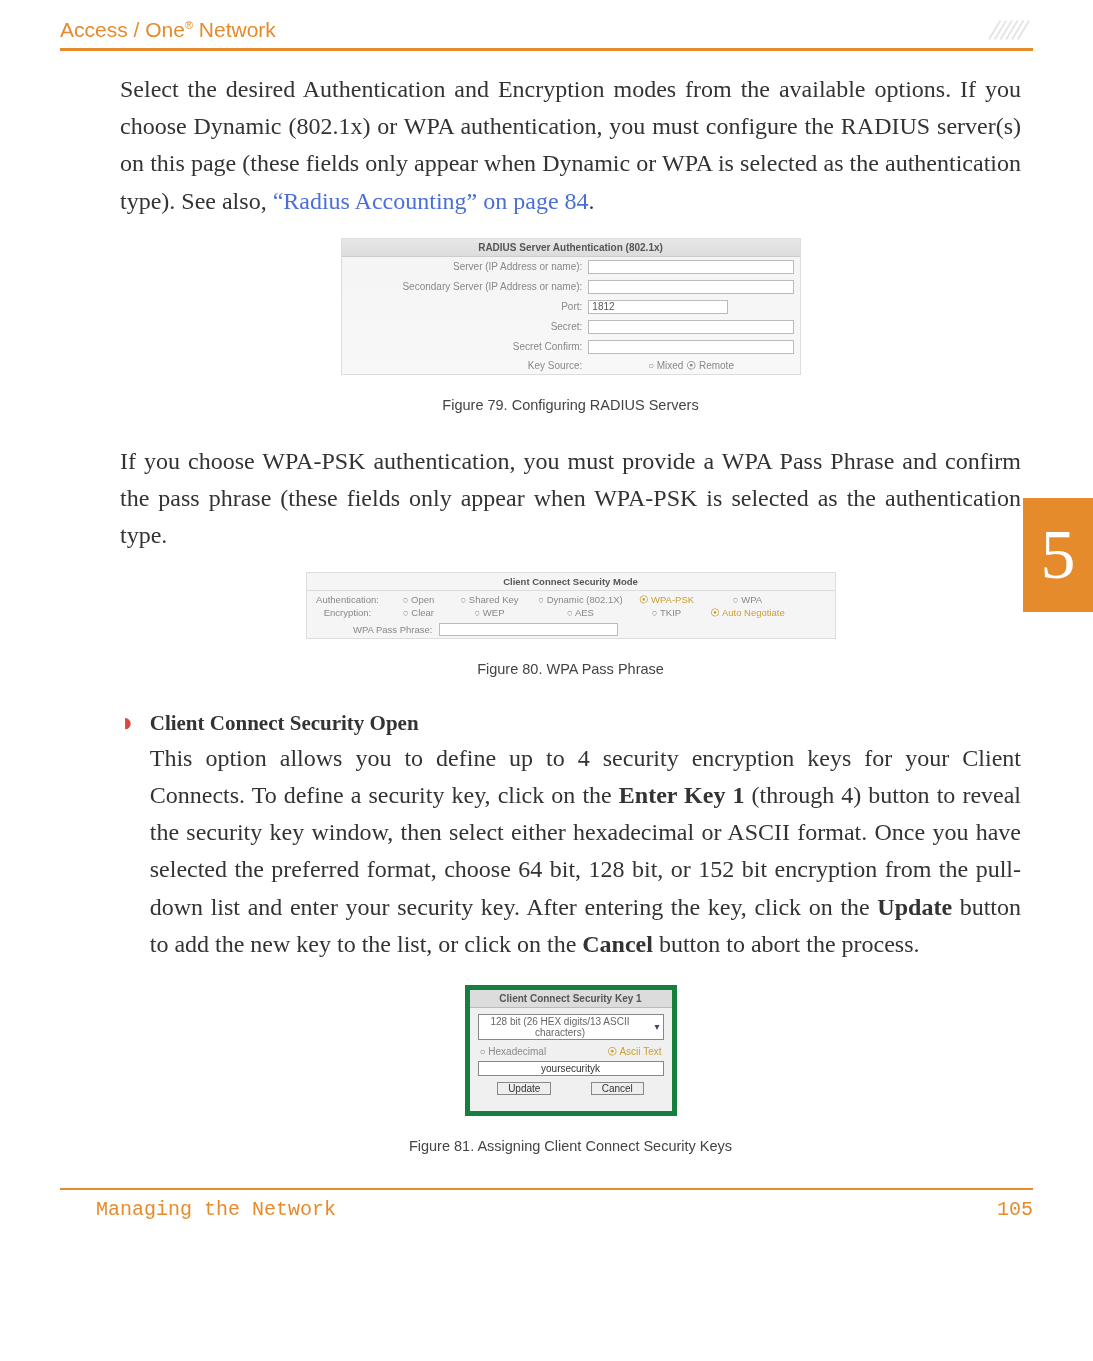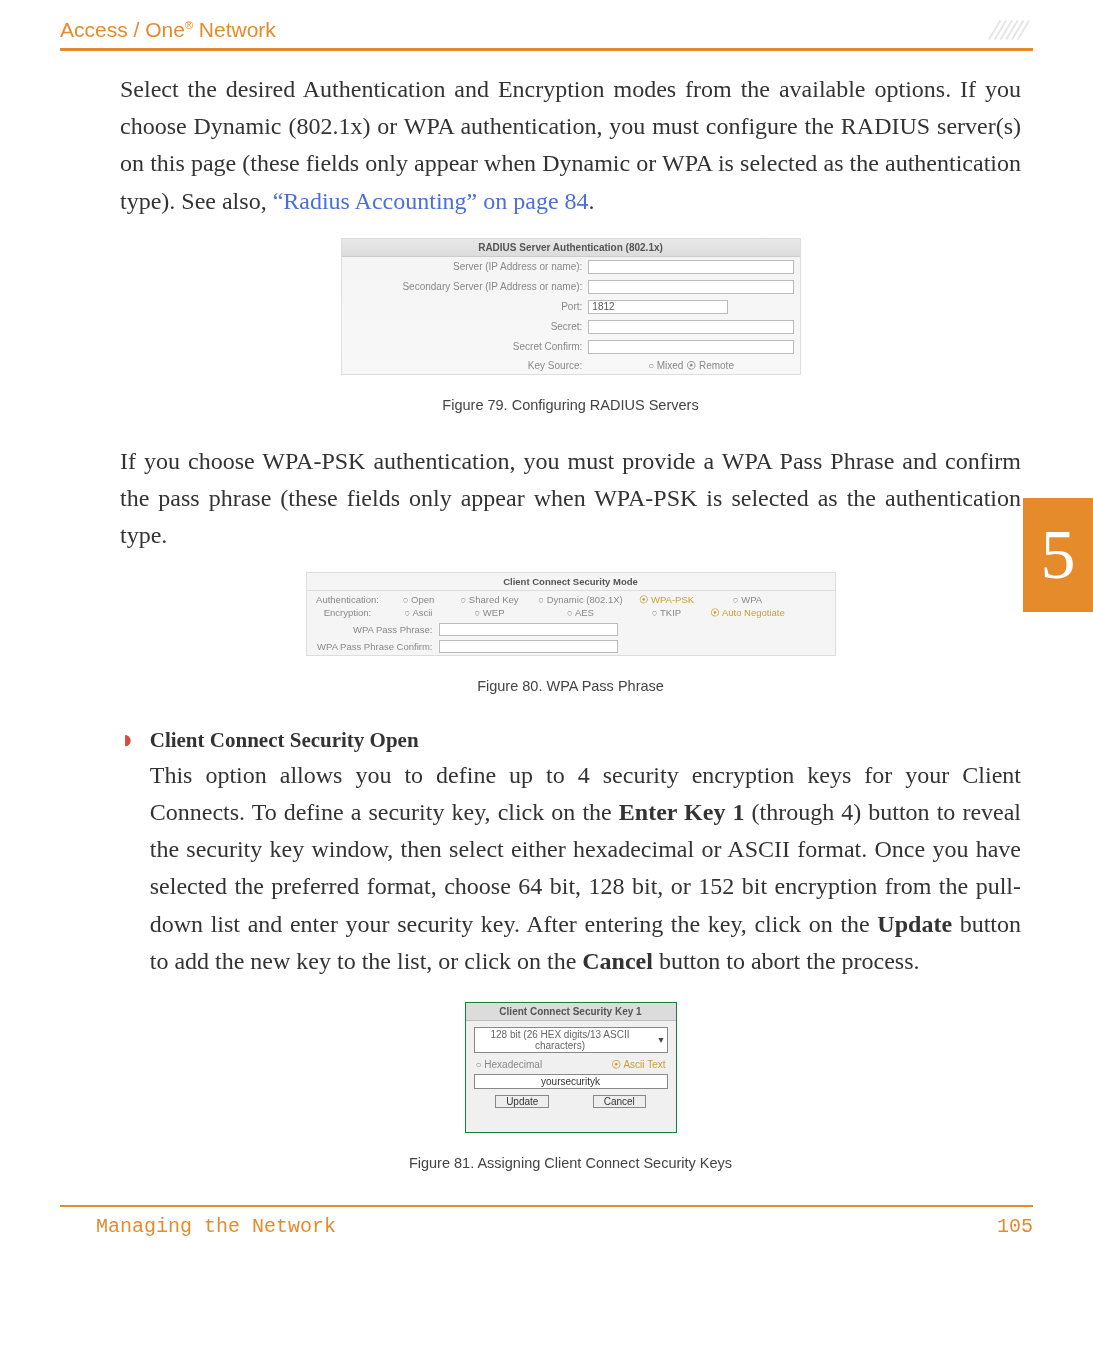--- a/index.html
+++ b/index.html
@@ -135,25 +135,25 @@
     display:flex; align-items:center; padding:2px 6px; gap:6px;
   }
   .wpa-row2 .l { flex:0 0 120px; text-align:right; color:#888; }
   .wpa-row2 .i {
     flex:0 0 120px; height:13px; border:1px solid #bbb; background:#fff;
   }
   .key-form {
     width: 212px;
     margin: 0 auto;
     background: #f0f0f0;
-    border:1px solid #15803d;
+    border:5px solid #15803d;
     font-family: Arial, sans-serif;
     font-size: 10px;
     color:#666;
-    padding-bottom:24px;
+    padding-bottom:16px;
   }
   .kf-head {
     background:#dcdcdc;
     font-weight:bold;
     color:#555;
     padding:3px 6px;
     border-bottom:1px solid #bbb;
   }
   .kf-sel {
     margin:6px 8px 4px 8px;
@@ -275,32 +275,28 @@
     <div class="wpa-form">
       <div class="wpa-head">Client Connect Security Mode</div>
       <div class="wpa-grid">
         <span class="lab">Authentication:</span>
         <span class="opt">○ Open</span>
         <span class="opt">○ Shared Key</span>
         <span class="opt">○ Dynamic (802.1X)</span>
         <span class="opt gold">⦿ WPA-PSK</span>
         <span class="opt">○ WPA</span>
         <span class="lab">Encryption:</span>
-        <span class="opt">○ Ascii</span>
+        <span class="opt">○ Clear</span>
         <span class="opt">○ WEP</span>
         <span class="opt">○ AES</span>
         <span class="opt">○ TKIP</span>
         <span class="opt gold">⦿ Auto Negotiate</span>
       </div>
       <div class="wpa-row2">
             <div class="l">WPA Pass Phrase:</div>
-            <input class="i" style="">
-          </div>
-      <div class="wpa-row2">
-            <div class="l">WPA Pass Phrase Confirm:</div>
             <input class="i" style="">
           </div>
     </div>
     <div class="fig-caption">Figure 80. WPA Pass Phrase</div>
   </div>
 
   <div class="bullet-row">
     <div class="bullet">◗</div>
     <div class="bullet-body">
       <div class="heading-bold">Client Connect Security Open</div>

